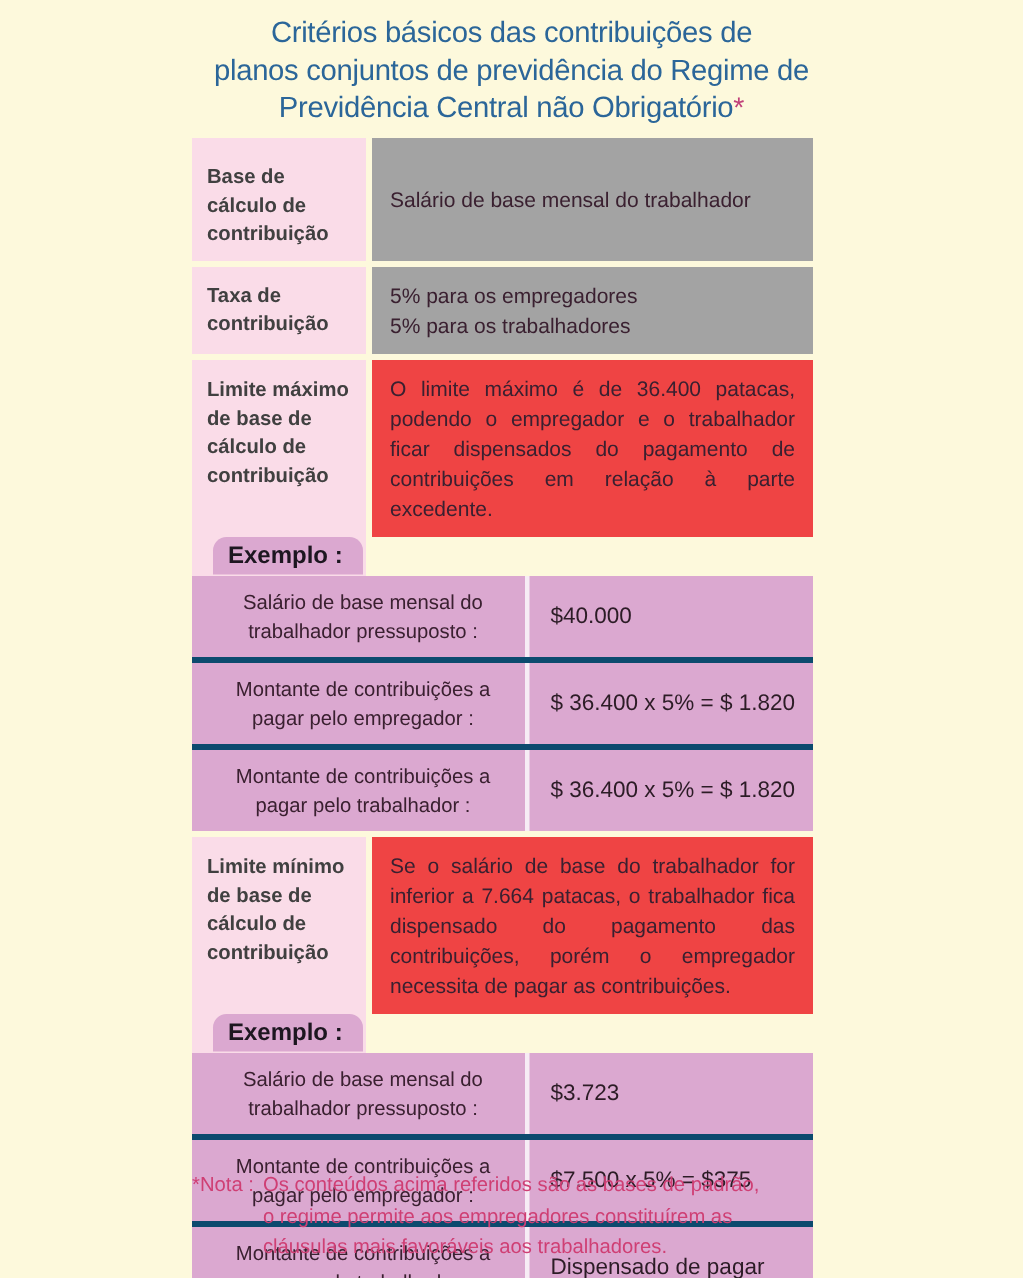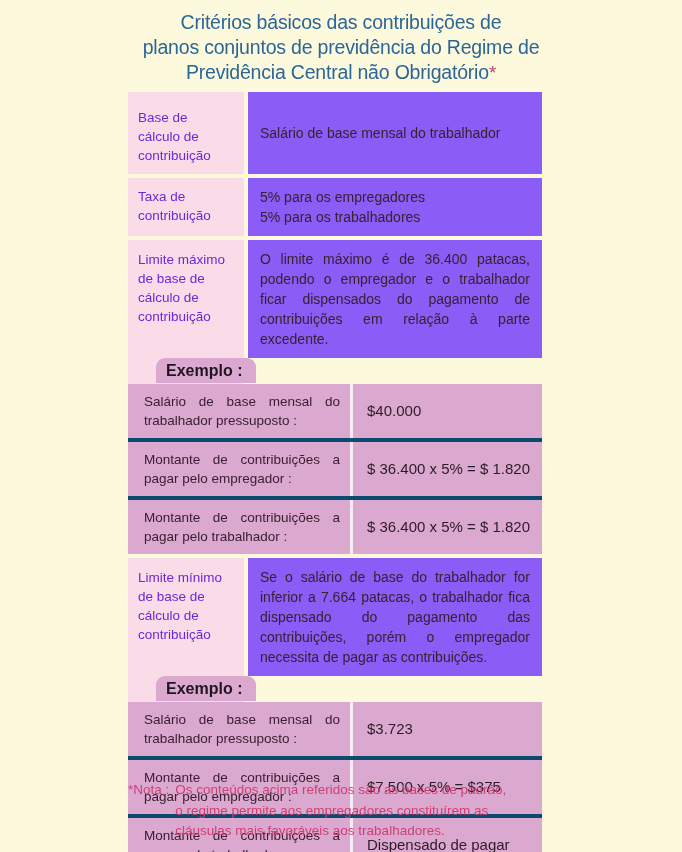--- a/index.html
+++ b/index.html
@@ -45,37 +45,38 @@
 
   .row {
     display: flex;
     align-items: stretch;
     margin-bottom: 4px;
   }
   .cell-label {
     width: 116px;
     flex: 0 0 116px;
     background: #fadce8;
-    color: #6d28d9;
+    color: #404040;
     font-size: 13.5px;
     line-height: 19px;
     padding: 9px 0 9px 10px;
     box-sizing: border-box;
+    font-weight: bold;
   }
   .cell-value {
     flex: 1 1 auto;
     margin-left: 4px;
     color: #3a2030;
     font-size: 14px;
     line-height: 20px;
     padding: 9px 12px 9px 12px;
     box-sizing: border-box;
   }
-  .v-dark { background: #8b5cf6; }
-  .v-mid  { background: #8b5cf6; }
+  .v-dark { background: #a3a3a3; }
+  .v-mid  { background: #ef4444; }
 
   .justify { text-align: justify; text-align-last: left; }
 
   
   .row-base .cell-label { padding-top: 16px; }
   .row-base .cell-value { display: flex; align-items: center; }
   .row-taxa .cell-value { display: flex; flex-direction: column; justify-content: center; }
 
   
   .limit-block {
@@ -94,21 +95,21 @@
   }
   .exemplo-left {
     width: 116px;
     flex: 0 0 116px;
     background: #fadce8;
     height: 26px;
     position: relative;
   }
   .exemplo-badge {
     position: absolute;
-    left: 28px;
+    left: 14px;
     top: 0px;
     height: 25px;
     padding: 0 14px 0 10px;
     background: #dba8d0;
     border-radius: 9px 9px 0 0;
     color: #1d1620;
     font-size: 16px;
     font-weight: bold;
     line-height: 25px;
     white-space: nowrap;
@@ -140,20 +141,21 @@
     box-sizing: border-box;
     color: #3a2030;
     font-size: 13.5px;
     line-height: 19px;
     display: flex;
     flex-direction: column;
     justify-content: center;
     text-align: justify;
     text-align-last: justify;
     border-right: 3px solid #f7ecf5;
+    align-items: center;
   }
   .ex-q span { display: block; }
   .ex-q span.last { text-align-last: left; }
   .ex-a {
     flex: 1 1 auto;
     padding: 8px 10px 8px 14px;
     box-sizing: border-box;
     color: #2c1c26;
     font-size: 15px;
     line-height: 20px;

